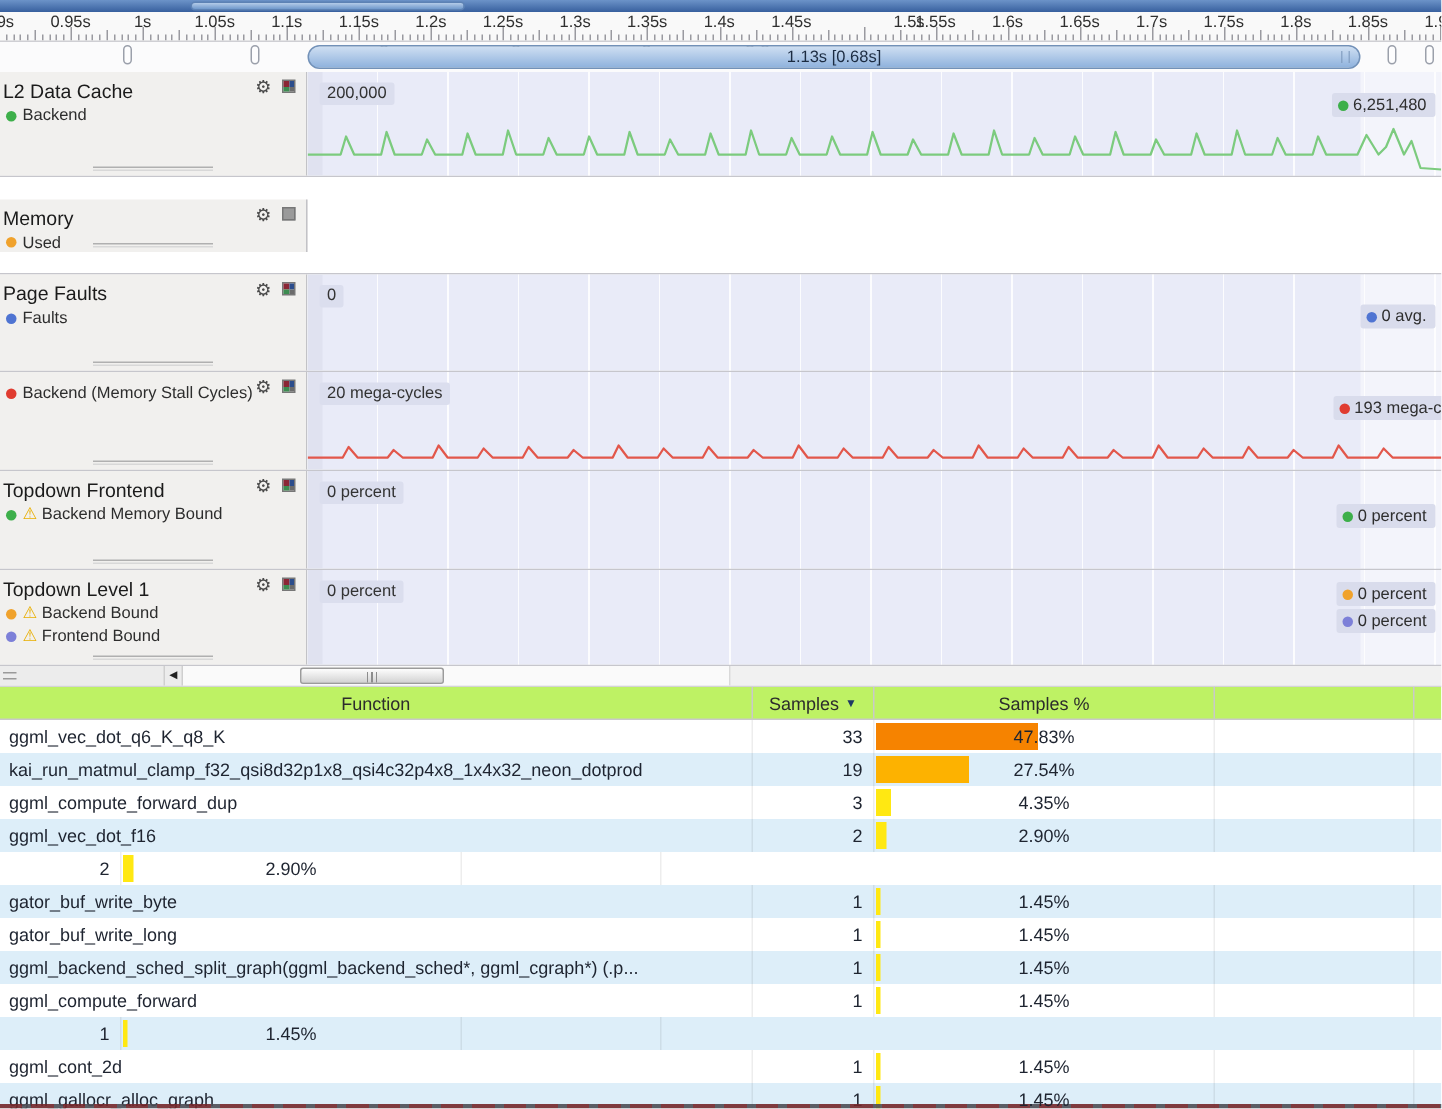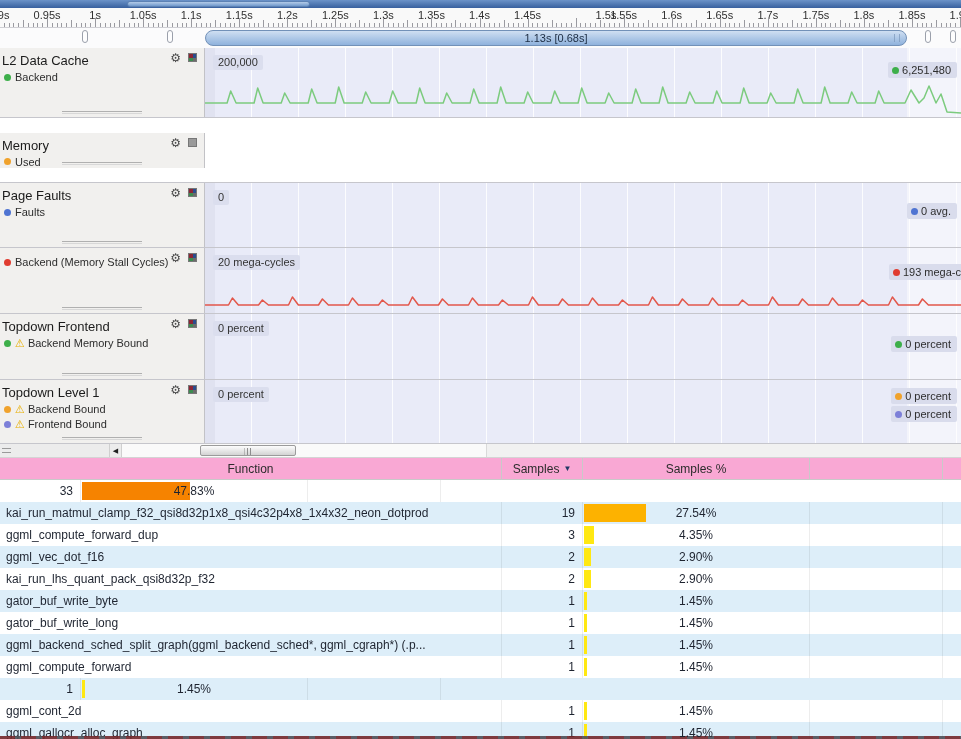--- a/index.html
+++ b/index.html
@@ -74,21 +74,21 @@
   .hs-track { width:365px; background:#fafafa; position:relative; border-right:1px solid #d9d9d9; }
   .hs-thumb { position:absolute; left:78px; top:1px; width:96px; height:11px; border:1px solid #9b9b9b;
     border-radius:2px; background:linear-gradient(#fdfdfd,#d3d3d3); }
   .hs-thumb::after { content:""; position:absolute; left:50%; top:2px; transform:translateX(-50%);
     width:7px; height:7px;
     background:repeating-linear-gradient(90deg,#8d8d8d 0 1px, transparent 1px 3px); }
   .hs-right { flex:1; background:#f1f1f1; }
 
   
   .table { position:absolute; top:458px; left:0; width:961px; bottom:0; overflow:hidden; }
-  .thead { display:flex; height:22px; background:#f9a8d4; border-bottom:1px solid #c9c9c9;
+  .thead { display:flex; height:22px; background:#bef264; border-bottom:1px solid #c9c9c9;
     font-size:12px; color:#2c2c2c; }
   .th { display:flex; align-items:center; justify-content:center; border-right:1px solid #c9c9c9; height:100%; }
   .th-fn { width:502px; } .th-samples { width:81px; } .th-pct { width:227px; }
   .th-extra { width:133px; } .th-last { flex:1; border-right:none; }
   .sort-arrow { color:#1f3864; font-size:8px; margin-left:4px; }
   .trow { display:flex; height:22px; font-size:12px; color:#1e2430; }
   .trow.alt { background:#ddeef9; }
   .td { display:flex; align-items:center; height:100%; border-right:1px solid rgba(0,0,0,0.07); }
   .td-fn { width:502px; padding-left:6px; overflow:hidden; white-space:nowrap; }
   .td-samples { width:81px; justify-content:flex-end; padding-right:7px; }
@@ -537,20 +537,21 @@
       <div class="th th-samples">
         <span>Samples</span>
         <span class="sort-arrow">▼</span>
       </div>
       <div class="th th-pct">Samples %</div>
       <div class="th th-extra"></div>
       <div class="th th-last"></div>
     </div>
     <div id="tbody">
         <div class="trow">
+          <div class="td td-fn">ggml_vec_dot_q6_K_q8_K</div>
           <div class="td td-samples">33</div>
           <div class="td td-pct">
             <div class="bar" style="width: 107.6px; background: rgb(246, 131, 0);"></div>
             <span class="pct-label">47.83%</span>
           </div>
           <div class="td td-extra"></div>
           <div class="td td-last"></div>
         </div>
         <div class="trow alt">
           <div class="td td-fn">kai_run_matmul_clamp_f32_qsi8d32p1x8_qsi4c32p4x8_1x4x32_neon_dotprod</div>
@@ -576,21 +577,20 @@
           <div class="td td-fn">ggml_vec_dot_f16</div>
           <div class="td td-samples">2</div>
           <div class="td td-pct">
             <div class="bar" style="width: 6.5px; background: rgb(255, 232, 18);"></div>
             <span class="pct-label">2.90%</span>
           </div>
           <div class="td td-extra"></div>
           <div class="td td-last"></div>
         </div>
         <div class="trow">
-          <div class="td td-fn">kai_run_lhs_quant_pack_qsi8d32p_f32</div>
           <div class="td td-samples">2</div>
           <div class="td td-pct">
             <div class="bar" style="width: 6.5px; background: rgb(255, 232, 18);"></div>
             <span class="pct-label">2.90%</span>
           </div>
           <div class="td td-extra"></div>
           <div class="td td-last"></div>
         </div>
         <div class="trow alt">
           <div class="td td-fn">gator_buf_write_byte</div>

